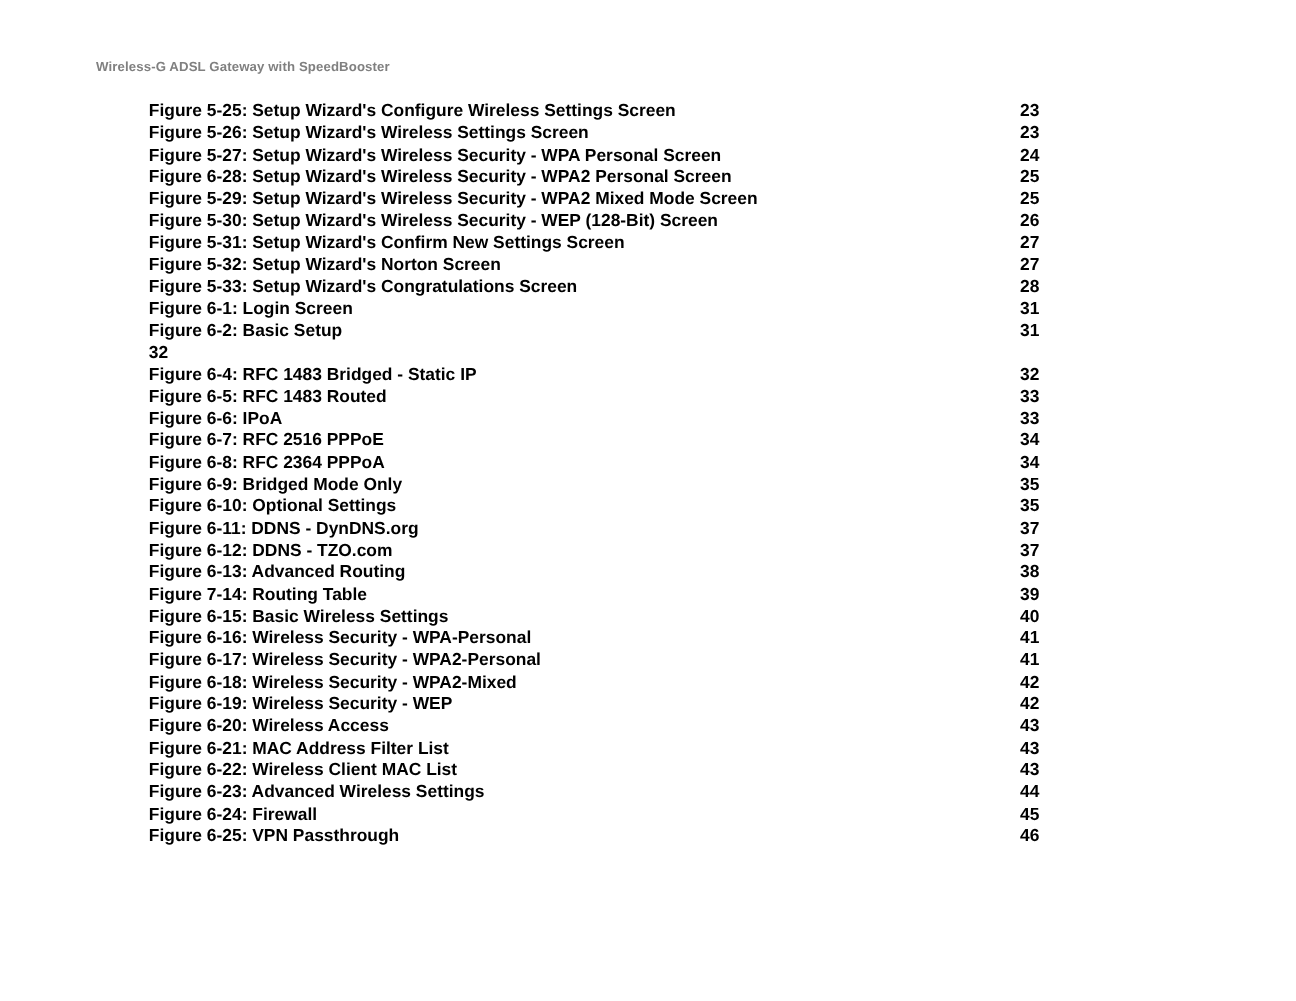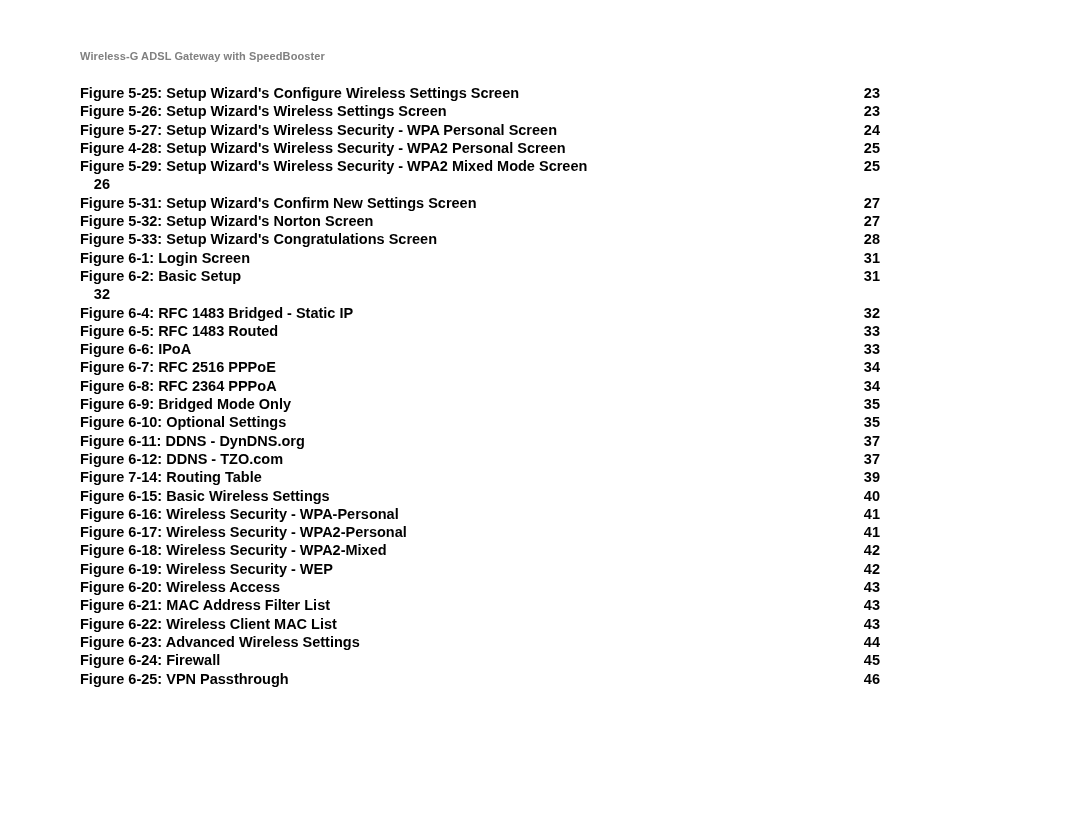--- a/index.html
+++ b/index.html
@@ -28,27 +28,27 @@
     width: 800px;
   }
   .entry {
     display: flex;
     justify-content: space-between;
     font-size: 14.5px;
     font-weight: bold;
     color: #000;
     line-height: 18.3px;
     white-space: nowrap;
+    margin-left: 44px;
   }
   .entry .title {
     flex: 0 0 auto;
   }
   .entry .pg {
     flex: 0 0 auto;
-    text-align: right;
     min-width: 30px;
   }
 </style>
 </head>
 <body>
 
 <div class="page">
   <div class="header">Wireless-G ADSL Gateway with SpeedBooster</div>
   <div class="entries" id="entries">
       <div class="entry">
@@ -57,28 +57,29 @@
       </div>
       <div class="entry">
         <span class="title">Figure 5-26: Setup Wizard's Wireless Settings Screen</span>
         <span class="pg">23</span>
       </div>
       <div class="entry">
         <span class="title">Figure 5-27: Setup Wizard's Wireless Security - WPA Personal Screen</span>
         <span class="pg">24</span>
       </div>
       <div class="entry">
-        <span class="title">Figure 4-28: Setup Wizard's Wireless Security - WPA2 Personal Screen</span>
+        <span class="title">Figure 6-28: Setup Wizard's Wireless Security - WPA2 Personal Screen</span>
         <span class="pg">25</span>
       </div>
       <div class="entry">
         <span class="title">Figure 5-29: Setup Wizard's Wireless Security - WPA2 Mixed Mode Screen</span>
         <span class="pg">25</span>
       </div>
       <div class="entry">
+        <span class="title">Figure 5-30: Setup Wizard's Wireless Security - WEP (128-Bit) Screen</span>
         <span class="pg">26</span>
       </div>
       <div class="entry">
         <span class="title">Figure 5-31: Setup Wizard's Confirm New Settings Screen</span>
         <span class="pg">27</span>
       </div>
       <div class="entry">
         <span class="title">Figure 5-32: Setup Wizard's Norton Screen</span>
         <span class="pg">27</span>
       </div>
@@ -127,20 +128,24 @@
       </div>
       <div class="entry">
         <span class="title">Figure 6-11: DDNS - DynDNS.org</span>
         <span class="pg">37</span>
       </div>
       <div class="entry">
         <span class="title">Figure 6-12: DDNS - TZO.com</span>
         <span class="pg">37</span>
       </div>
       <div class="entry">
+        <span class="title">Figure 6-13: Advanced Routing</span>
+        <span class="pg">38</span>
+      </div>
+      <div class="entry">
         <span class="title">Figure 7-14: Routing Table</span>
         <span class="pg">39</span>
       </div>
       <div class="entry">
         <span class="title">Figure 6-15: Basic Wireless Settings</span>
         <span class="pg">40</span>
       </div>
       <div class="entry">
         <span class="title">Figure 6-16: Wireless Security - WPA-Personal</span>
         <span class="pg">41</span>

